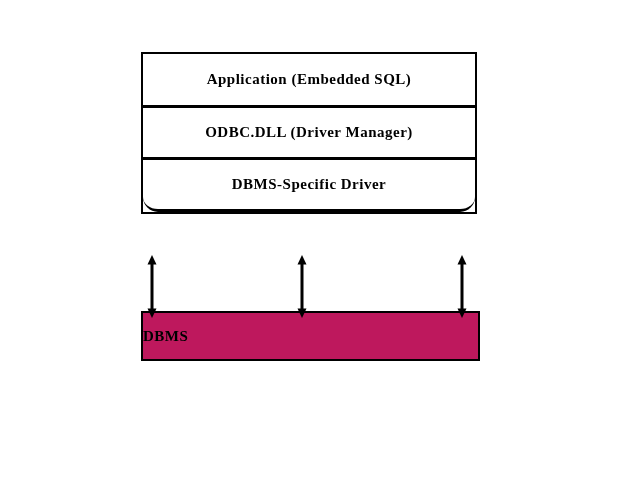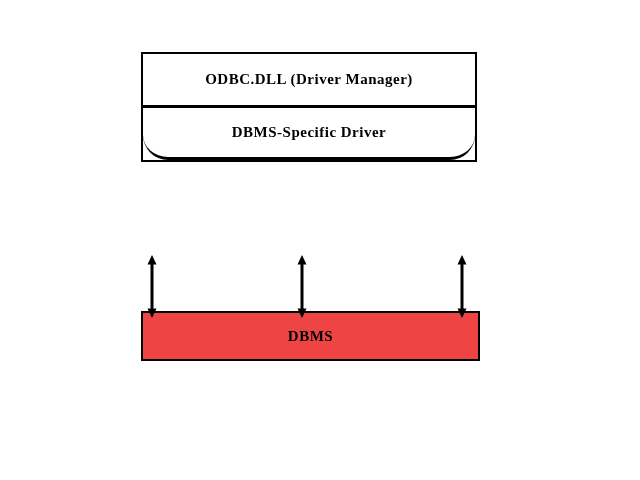--- a/index.html
+++ b/index.html
@@ -26,59 +26,62 @@
     background: #ffffff;
   }
   .stack-row {
     display: flex;
     align-items: center;
     justify-content: center;
     border-bottom: 3px solid #000000;
     background: #ffffff;
   }
   .stack-row:nth-child(1) { height: 51px; }
-  .stack-row:nth-child(2) { height: 49px; border-radius: 25px; }
+  .stack-row:nth-child(2) { height: 49px; }
   .stack-row:nth-child(3) { height: 49px; border-radius: 15px; }
   .stack-row:nth-child(4) { height: 53px; border-bottom: none; }
   .box-label {
     font-size: 15px;
     font-weight: bold;
     letter-spacing: 0.5px;
     white-space: nowrap;
     text-align: center;
   }
   
   .dbms-box {
     position: absolute;
     left: 141px;
     top: 311px;
     width: 335px;           
     height: 46px;
     border: 2px solid #000000;
-    background: #ef4444;
+    background: #be185d;
     display: flex;
     align-items: center;
-    justify-content: center;
+    justify-content: flex-start;
   }
   
   .arrow-layer {
     position: absolute;
     left: 0;
     top: 0;
     width: 640px;
     height: 480px;
     pointer-events: none;
   }
 </style>
 </head>
 <body>
 
 <div class="canvas">
 
   <div class="stack">
+    <div class="stack-row">
+      <span class="box-label">Application (Embedded SQL)</span>
+    </div>
     <div class="stack-row">
       <span class="box-label">ODBC.DLL (Driver Manager)</span>
     </div>
     <div class="stack-row">
       <span class="box-label">DBMS-Specific Driver</span>
     </div>
   </div>
 
   <div class="dbms-box">
     <span class="box-label">DBMS</span>

